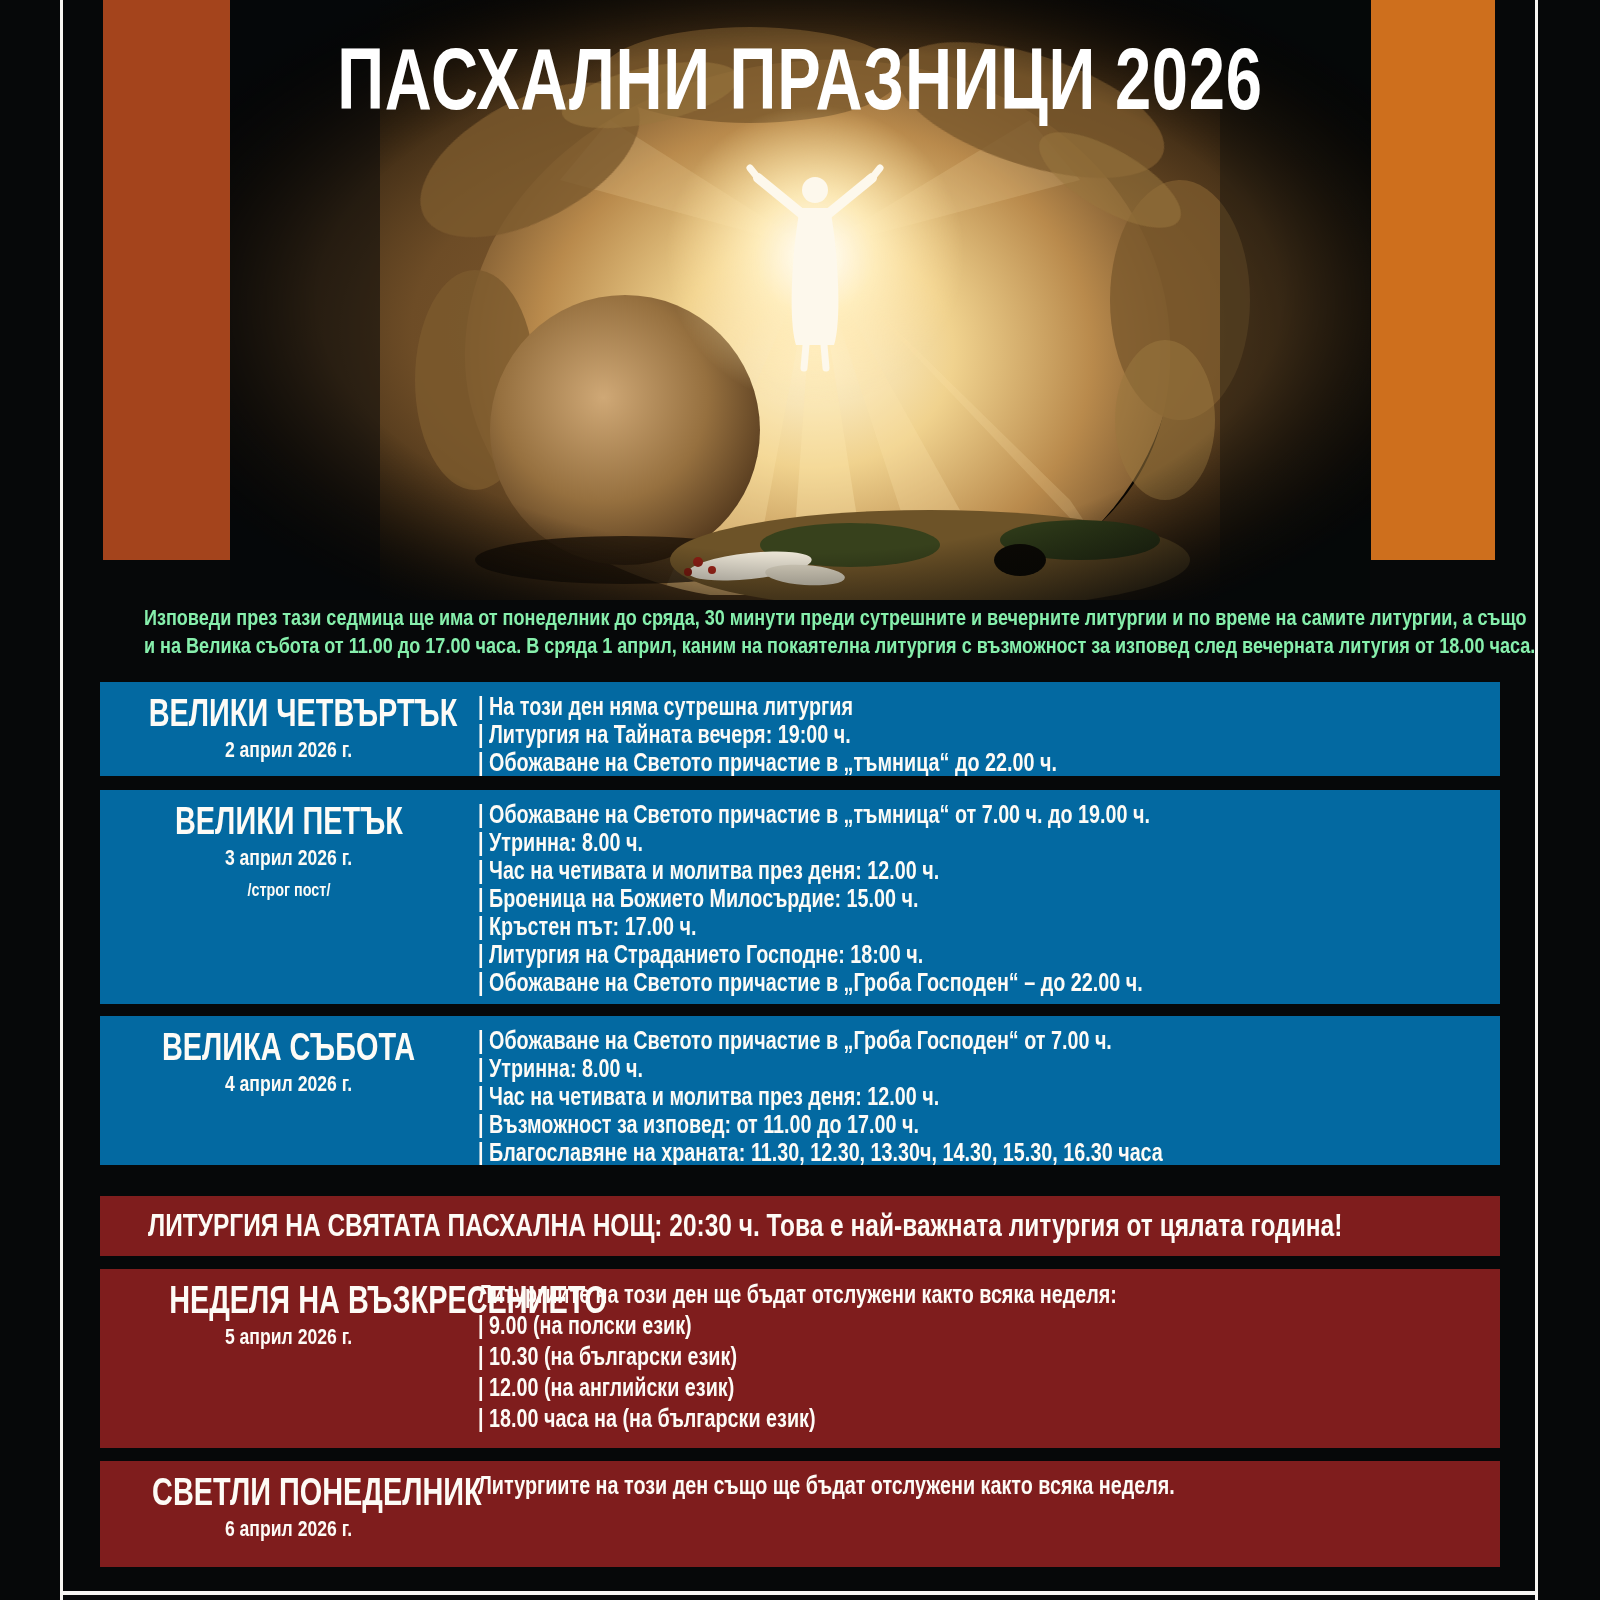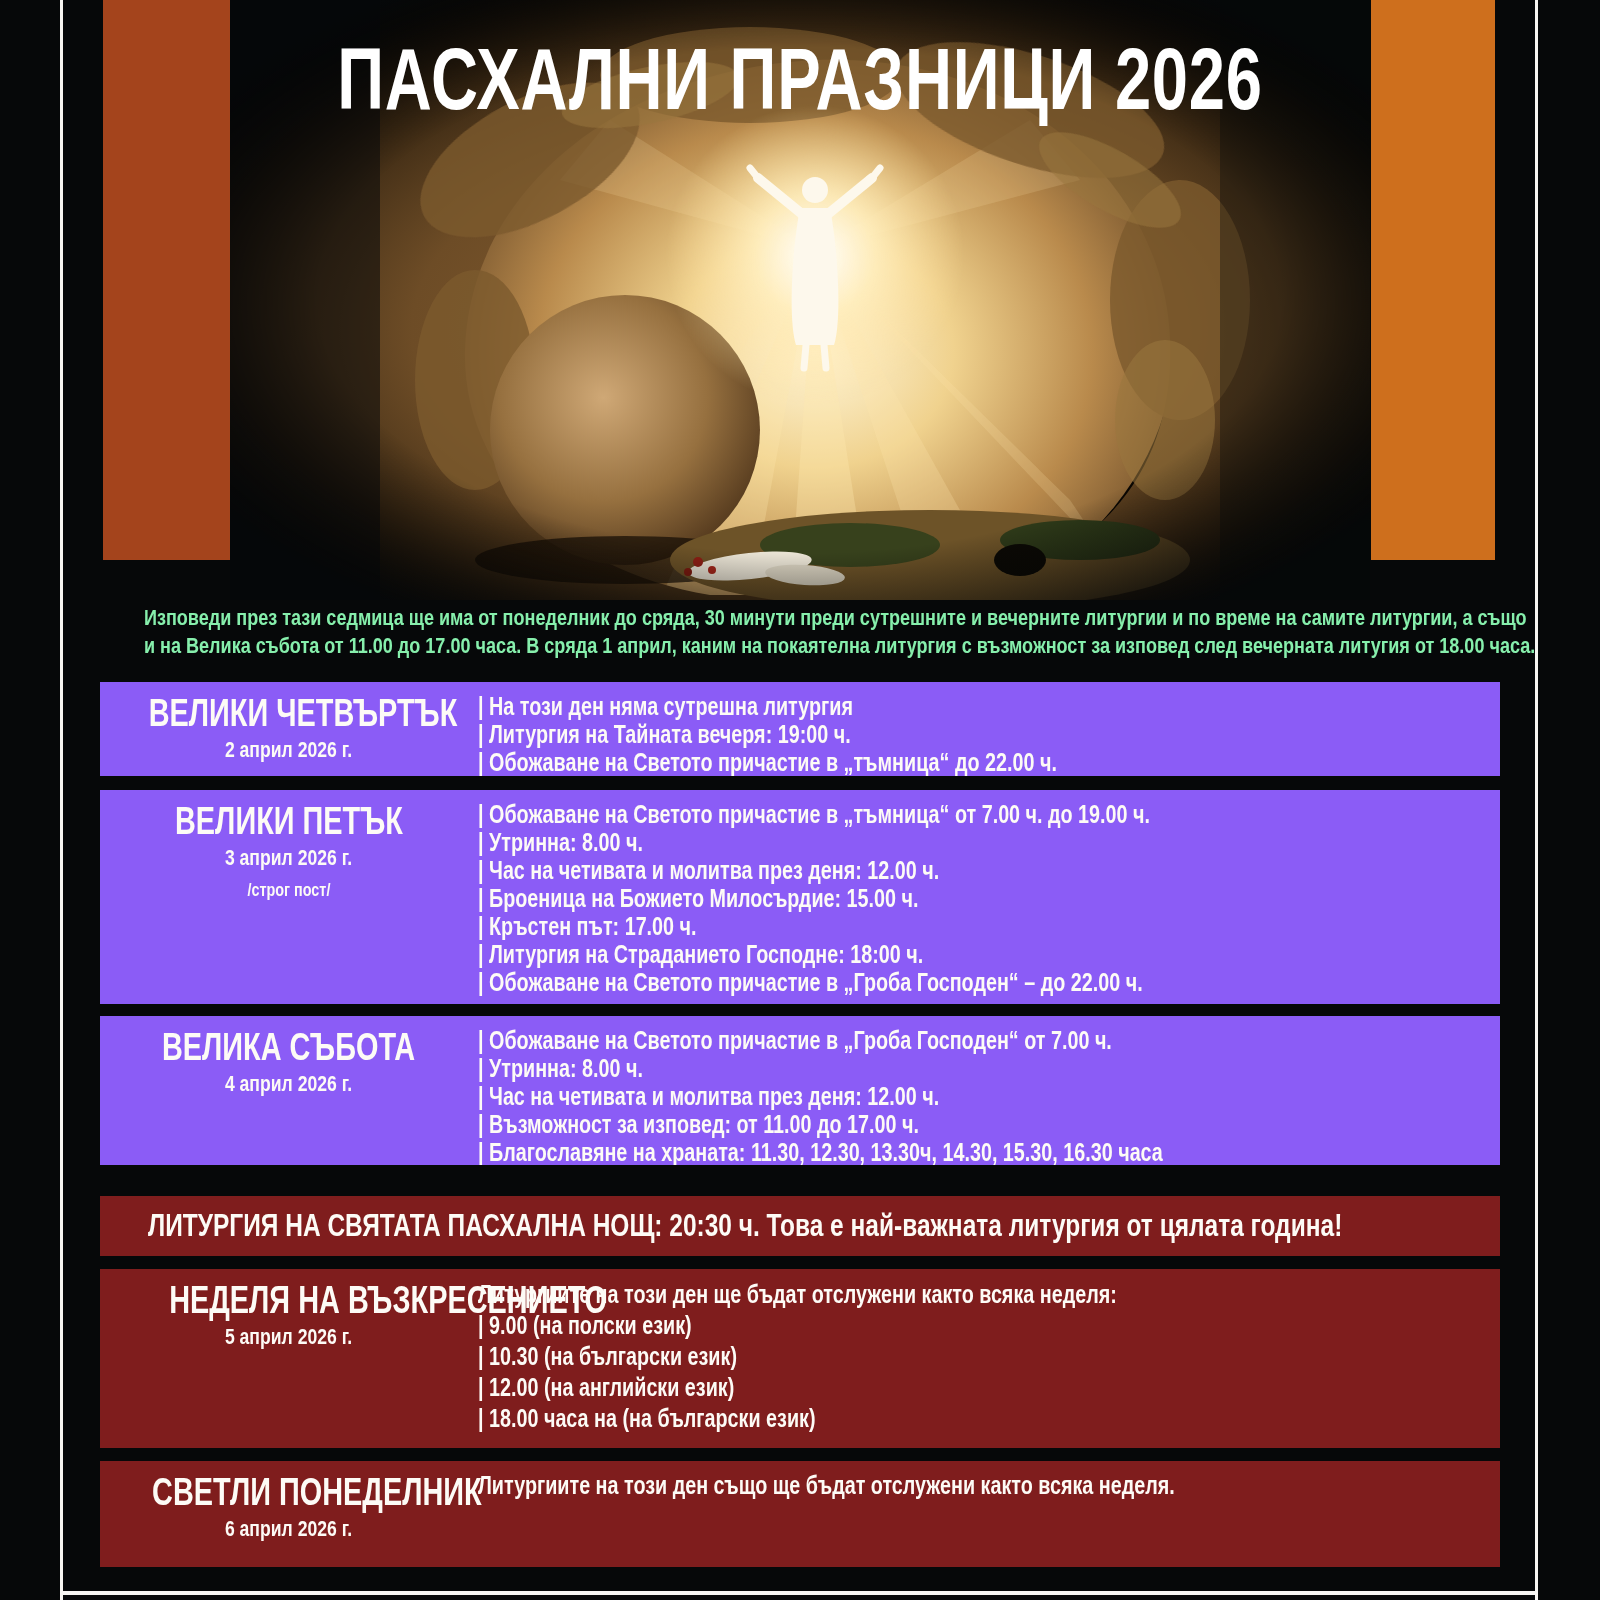--- a/index.html
+++ b/index.html
@@ -24,21 +24,21 @@
     position:absolute;left:0;top:28px;width:1600px;margin:0;text-align:center;z-index:10;
     font-size:88px;letter-spacing:1px;transform:scaleX(0.74);transform-origin:center top;
     white-space:nowrap;color:#ffffff;
   }
   
   .intro{position:absolute;left:0;top:604px;width:1600px;text-align:center;z-index:10;color:#86efac;}
   .intro-line{display:block;font-size:22px;line-height:28px;white-space:nowrap;
     transform:scaleX(0.82);transform-origin:center top;}
   
   .block{position:absolute;left:100px;width:1400px;display:flex;z-index:5;box-sizing:border-box;}
-  .rust{background:#8b5cf6;}
+  .rust{background:#0369a1;}
   .orange{background:#7f1d1d;}
   .b1{top:682px;height:94px;}
   .b2{top:790px;height:214px;}
   .b3{top:1016px;height:149px;}
   .banner{top:1196px;height:60px;align-items:center;}
   .b4{top:1269px;height:179px;}
   .b5{top:1461px;height:106px;}
   .bl{width:378px;text-align:center;padding-top:10px;flex:none;}
   .br{flex:1;padding-top:10px;padding-right:16px;overflow:hidden;}
   .btitle{display:inline-block;font-size:38px;line-height:42px;white-space:nowrap;

